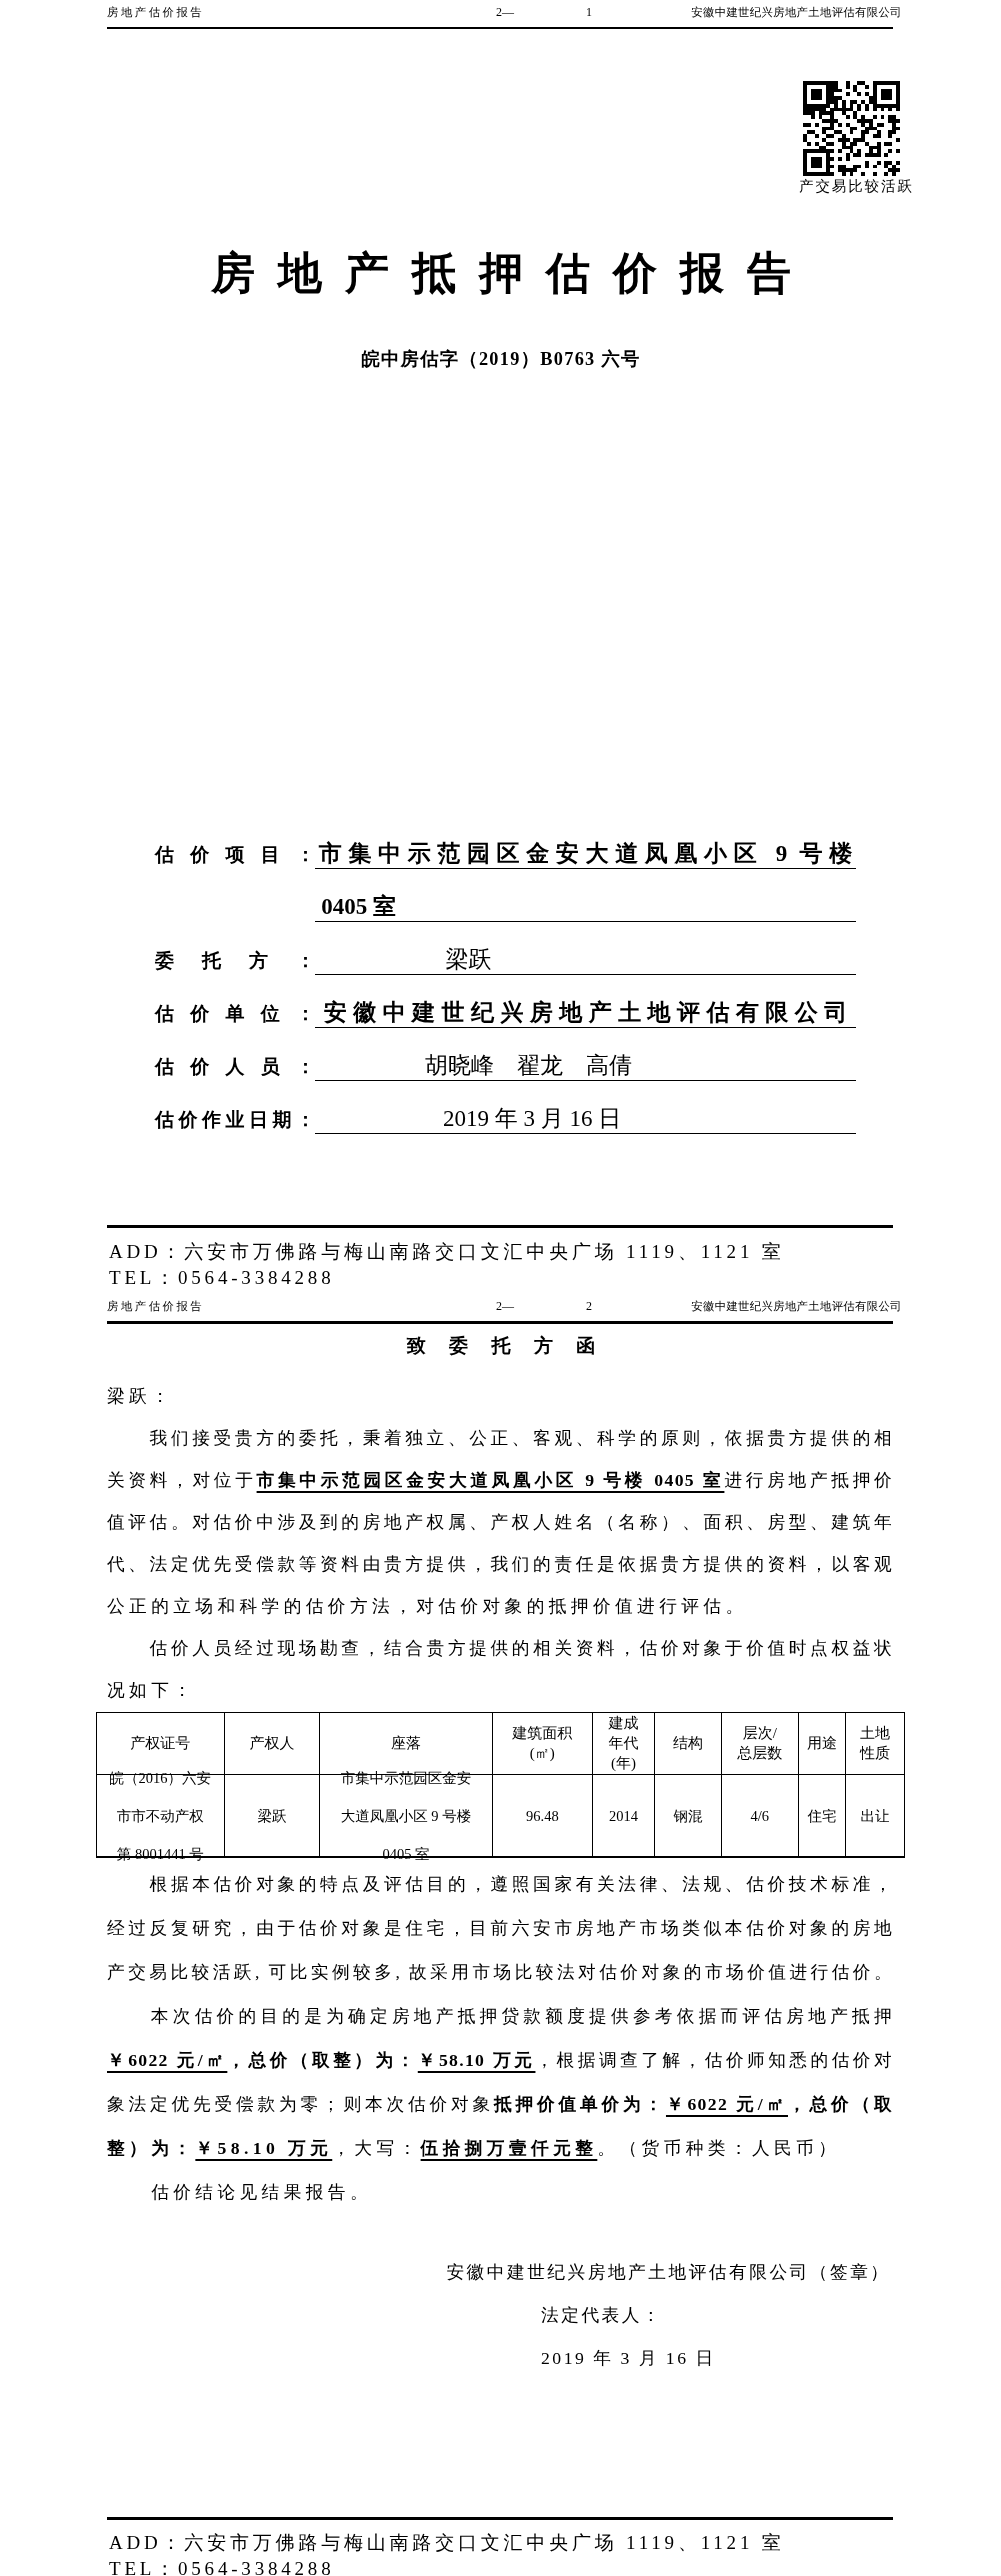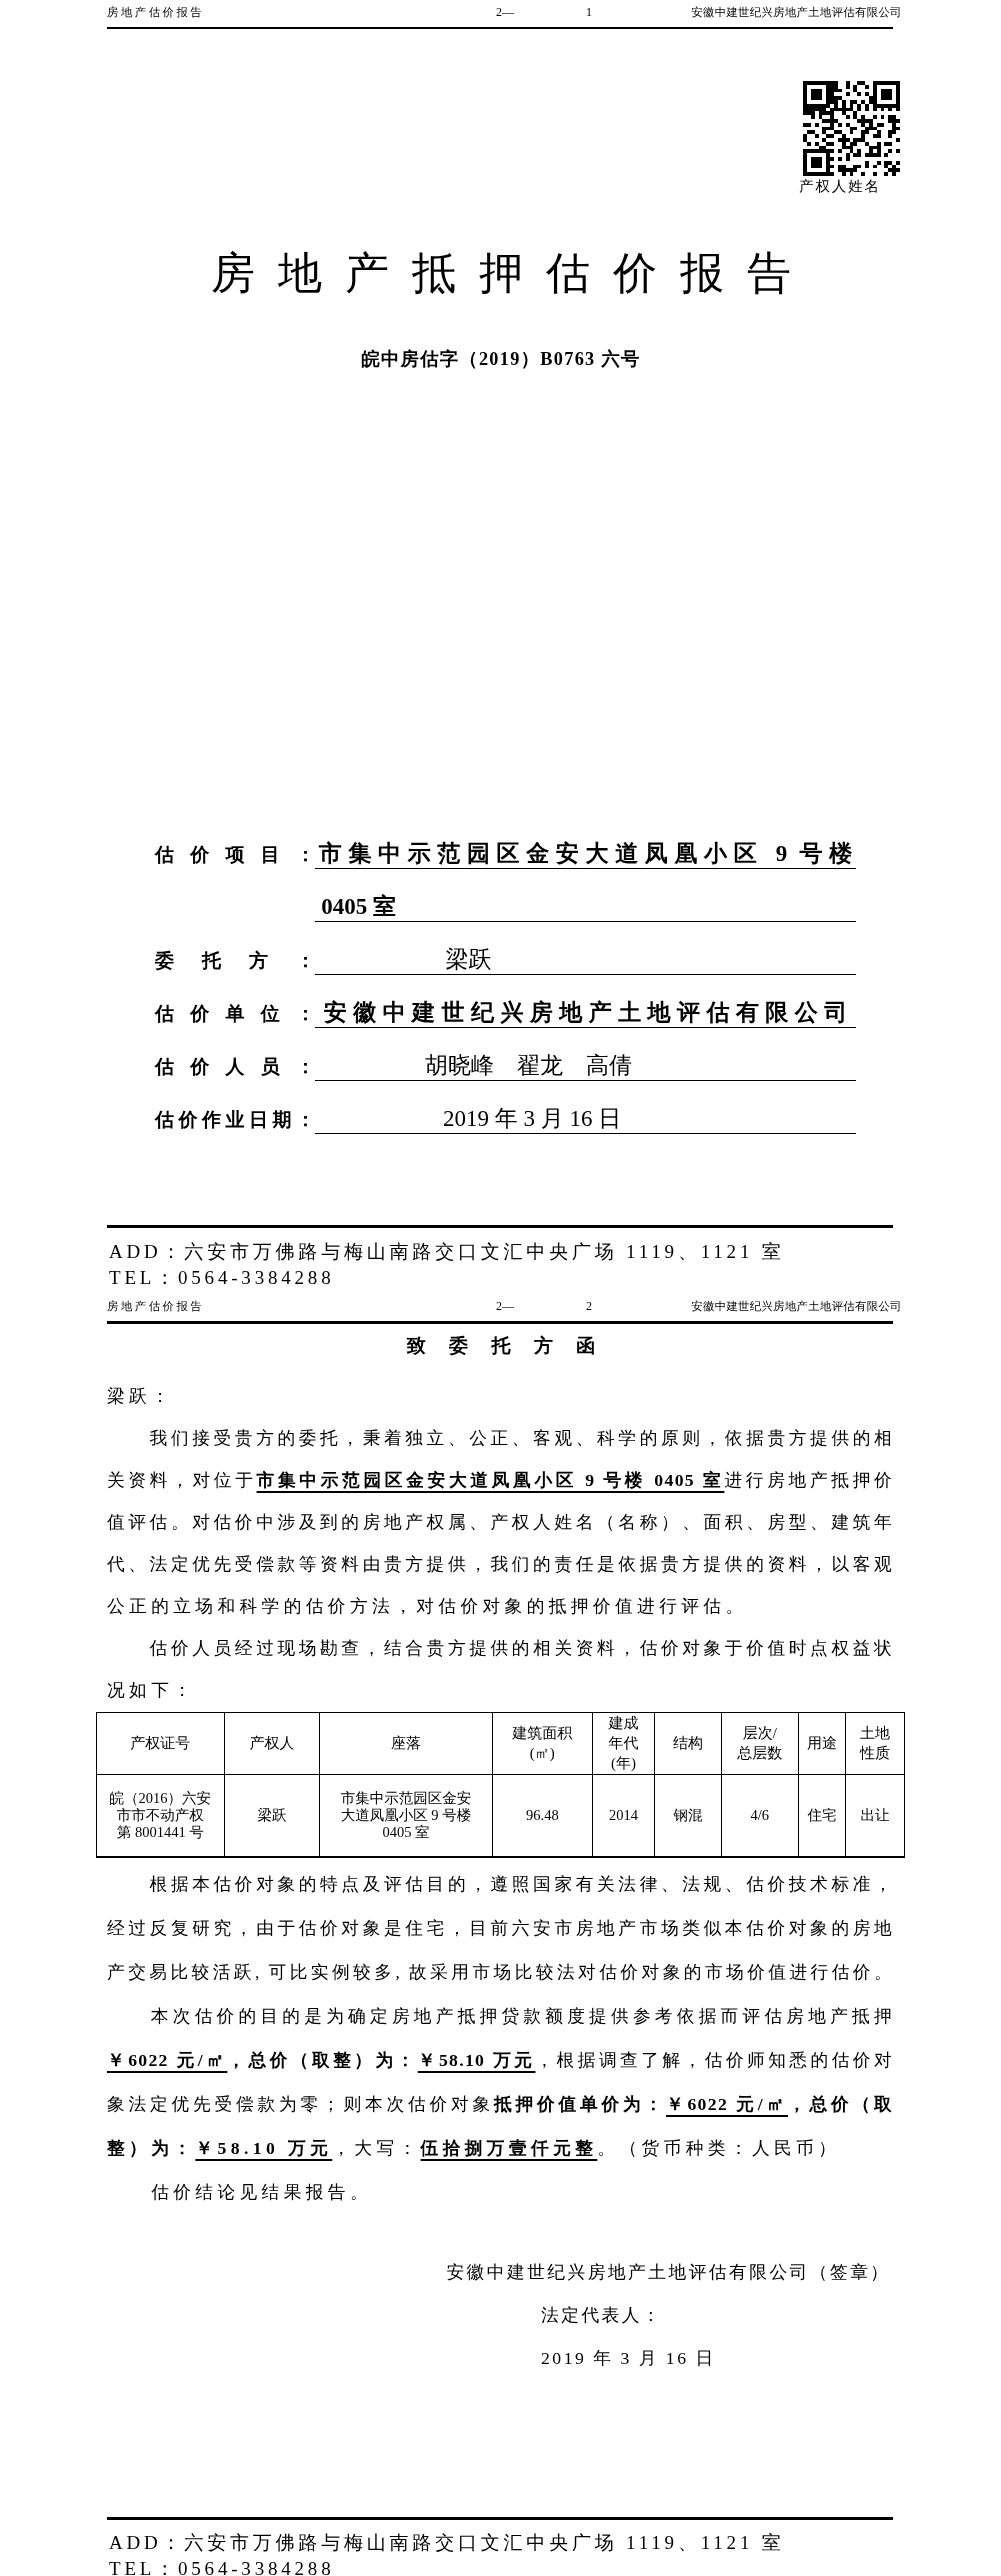--- a/index.html
+++ b/index.html
@@ -17,21 +17,21 @@
 
   
   .qr{position:absolute;left:803px;top:81px;width:97px;height:95px;
       display:grid;grid-template-columns:repeat(25,1fr);grid-template-rows:repeat(25,1fr);}
   .qr i{display:block;}
   .qr .qb{background:#000;}
   .qr-cap{position:absolute;left:799px;top:177px;font-size:14.5px;letter-spacing:1.9px;}
 
   
   .cover-title{position:absolute;top:244px;left:0;width:100%;text-align:center;
-               font-size:44px;font-weight:normal;letter-spacing:23px;padding-left:23px;box-sizing:border-box;}
+               font-size:44px;font-weight:bold;letter-spacing:23px;padding-left:23px;box-sizing:border-box;}
   .doc-no{position:absolute;top:346px;left:0;width:100%;text-align:center;
           font-size:18.3px;font-weight:bold;letter-spacing:1.3px;}
 
   .fields{position:absolute;top:840px;left:155px;right:146px;}
   .frow{display:flex;height:29px;margin-bottom:24px;align-items:flex-end;}
   .flabel{width:160px;flex:0 0 160px;font-size:19px;font-weight:bold;line-height:29px;
           text-align:justify;text-align-last:justify;}
   .fval{flex:1;border-bottom:1.9px solid #000;font-size:23px;line-height:29px;
         text-align:center;white-space:nowrap;}
   .frow.r1 .fval{font-weight:bold;text-align:justify;text-align-last:justify;padding:0 3.8px;}
@@ -53,21 +53,21 @@
   .u{text-decoration:underline;text-decoration-thickness:1.9px;text-underline-offset:5px;text-decoration-skip-ink:none;}
 
   
   .vtable{margin-left:-11.4px;width:809px;border:0.6px solid #000;border-top-width:1.3px;border-bottom-width:2.5px;box-sizing:border-box;margin-top:1.3px;}
   .tgrid{display:grid;grid-template-columns:15.9% 11.8% 21.4% 12.4% 7.7% 8.3% 9.5% 5.9% 7.1%;}
   .tgrid .cell{border-right:0.6px solid #000;display:flex;align-items:center;justify-content:center;
                text-align:center;white-space:pre-line;box-sizing:border-box;padding:0 2.5px;}
   .tgrid .cell:last-child{border-right:none;}
   .thead{border-bottom:1.9px solid #000;}
   .thead .cell{height:61px;font-size:15px;line-height:19.6px;}
-  .tdata .cell{height:81px;font-size:14.5px;line-height:17px;}
+  .tdata .cell{height:81px;font-size:14.5px;line-height:38px;}
 
   
   .sig{margin-top:37px;font-size:17.7px;letter-spacing:2.5px;}
   .sig div{line-height:43px;}
   .sig .company{text-align:right;padding-right:2.5px;}
   .sig .rep,.sig .date{padding-left:434px;}
 </style>
 </head>
 <body>
 
@@ -699,21 +699,21 @@
     <i class="qw"></i>
     <i class="qw"></i>
     <i class="qb"></i>
     <i class="qw"></i>
     <i class="qw"></i>
     <i class="qb"></i>
     <i class="qw"></i>
     <i class="qb"></i>
     <i class="qw"></i>
   </div>
-<div class="qr-cap">产权人姓名</div>
+<div class="qr-cap">产交易比较活跃</div>
 
 <div class="cover-title">房地产抵押估价报告</div>
 <div class="doc-no">皖中房估字（2019）B0763 六号</div>
 
 <div class="fields">
   <div class="frow r1">
     <span class="flabel">估价项目：</span>
     <span class="fval">市集中示范园区金安大道凤凰小区 9 号楼</span>
   </div>
   <div class="frow r2">

